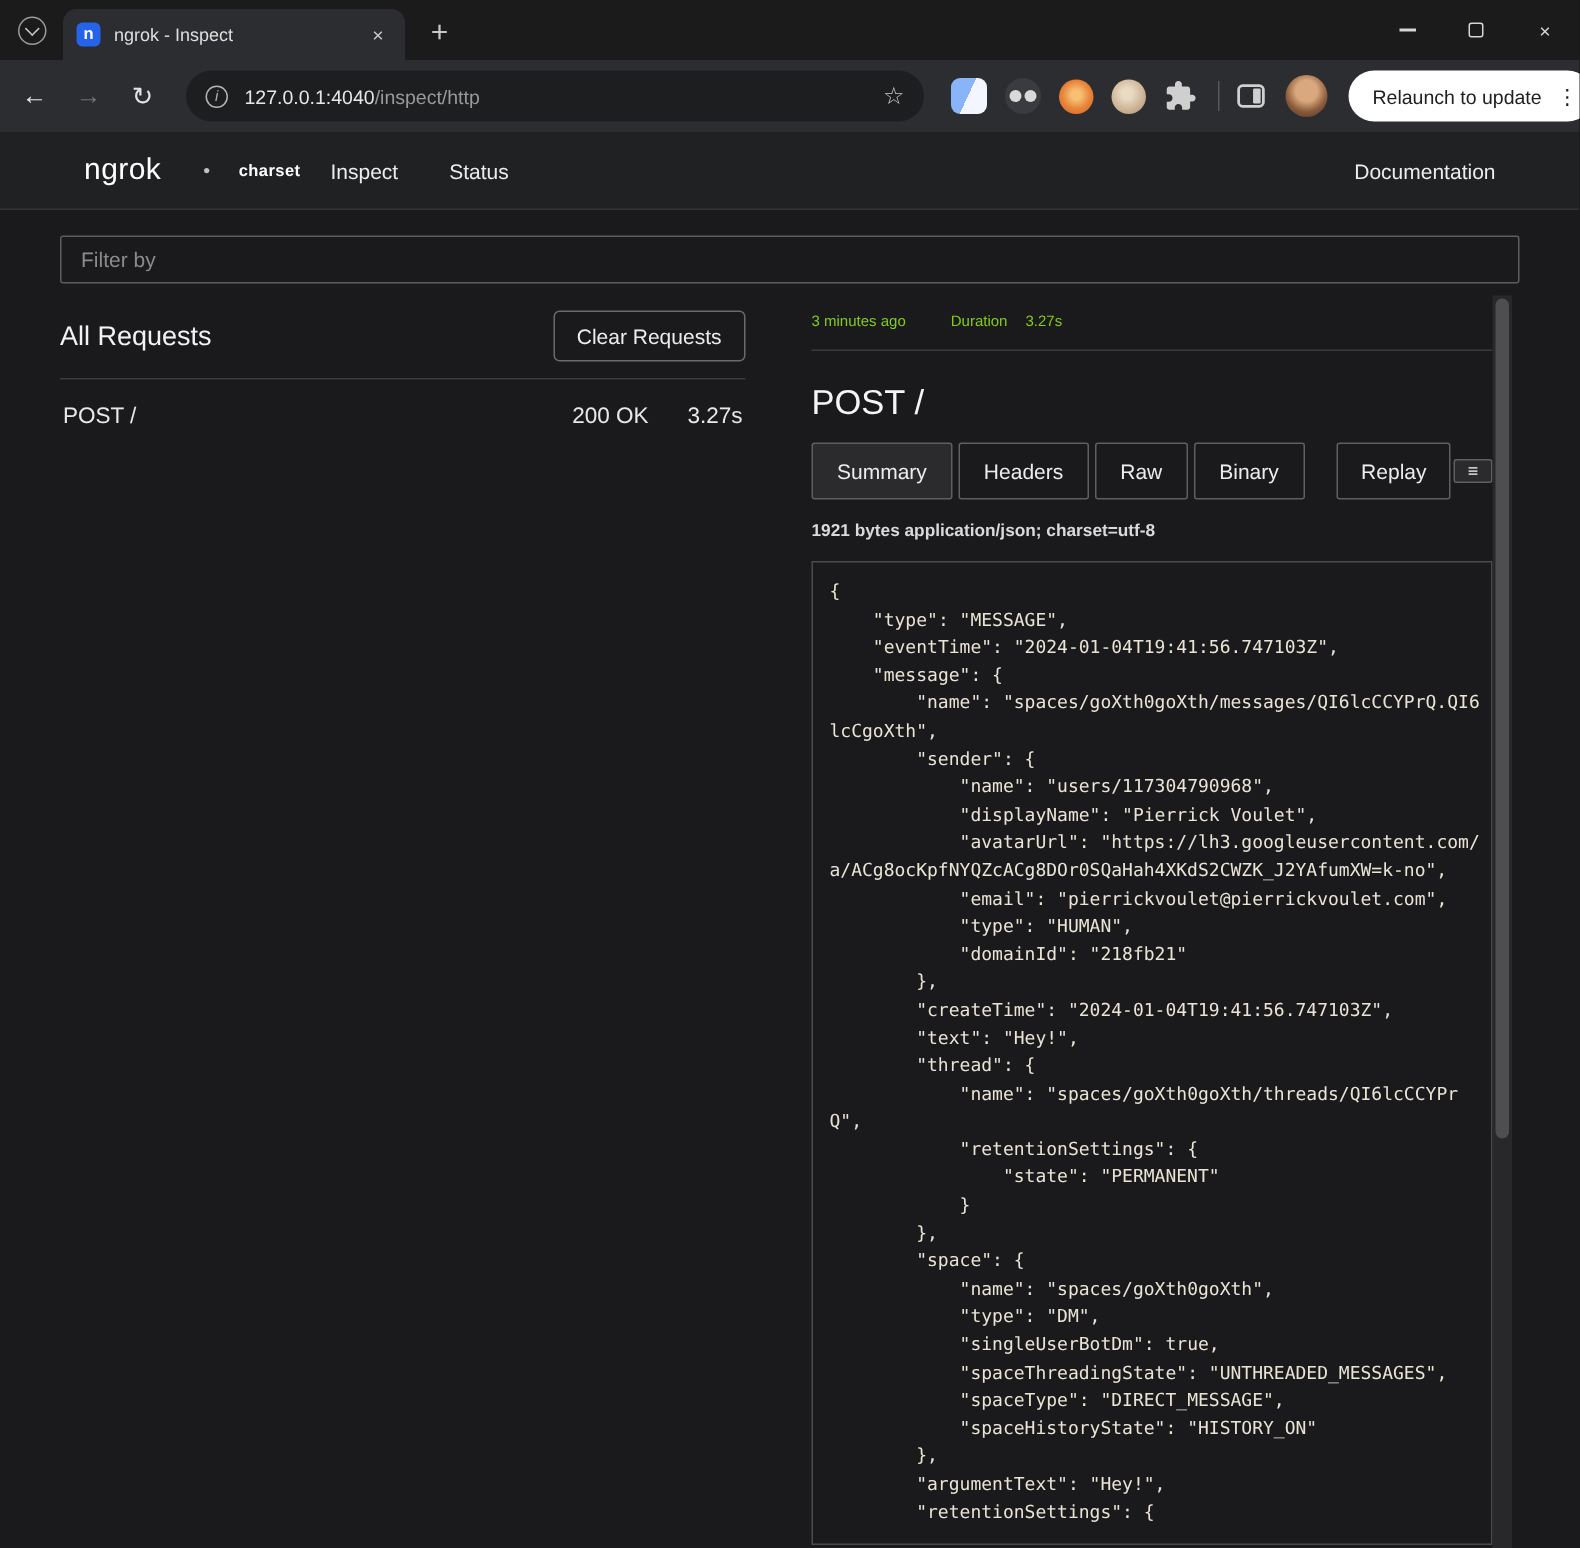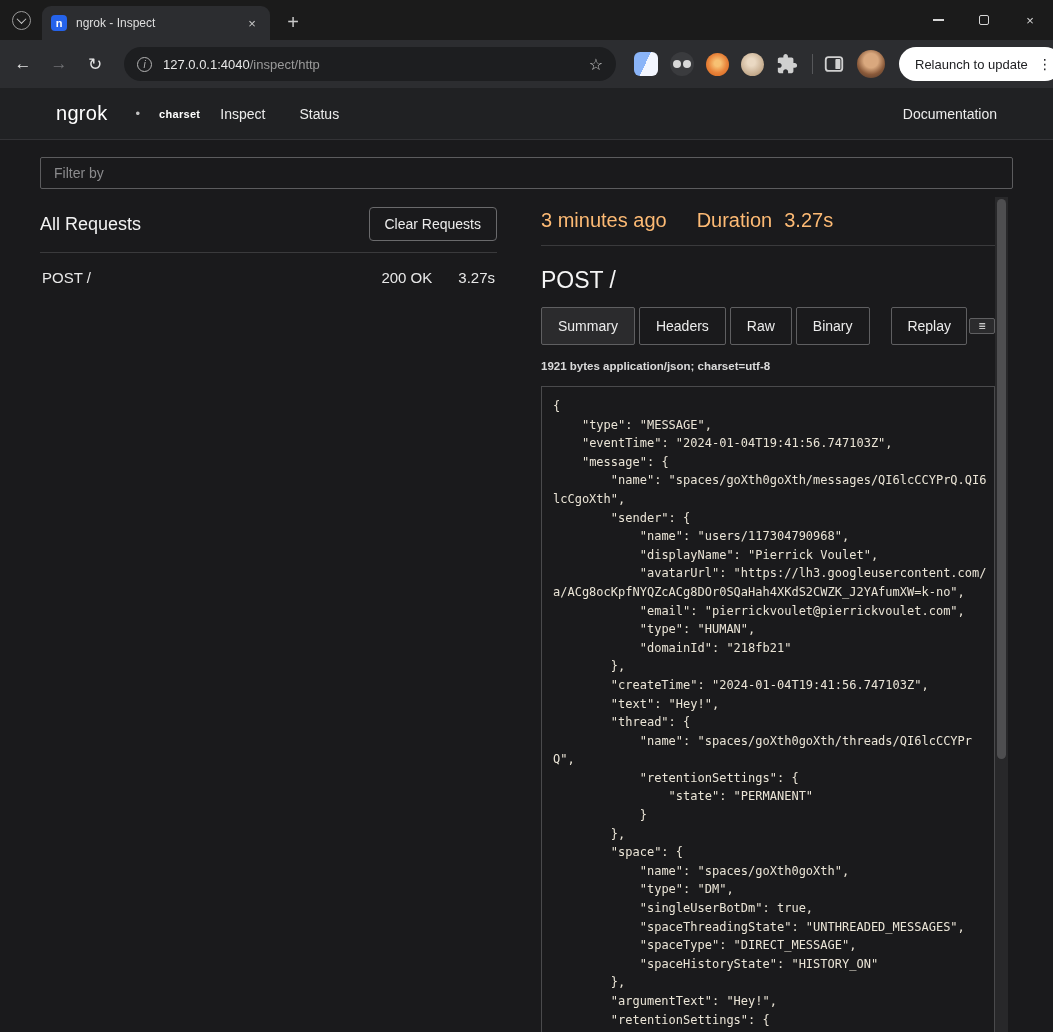--- a/index.html
+++ b/index.html
@@ -82,21 +82,21 @@
   .panel-head { display:flex; align-items:center; justify-content:space-between; padding:9px 0 11px; }
   .all-requests { font-size:18px; color:#f2f2f2; }
   .clear-btn { border:1px solid #6a6a6c; background:transparent; color:#ececec; font-size:14px;
                padding:8px 15px; border-radius:4px; font-family:"Liberation Sans", sans-serif; }
   .divider { border-bottom:1px solid #3a3a3c; }
   .req-row { display:flex; align-items:center; padding:16px 2px; font-size:15px; color:#e8e8e8; }
   .req-method { flex:1; }
   .req-status { margin-right:26px; }
 
   .right-panel { margin-left:44px; width:454px; flex:none; }
-  .meta-row { display:flex; align-items:center; padding:11px 0 13px; font-size:20px; color:#fdba74; }
+  .meta-row { display:flex; align-items:center; padding:11px 0 13px; font-size:10px; color:#84cc16; }
   .meta-dur { margin-left:30px; display:flex; }
   .meta-dur .val { margin-left:12px; }
   .detail-title { font-size:23px; font-weight:400; color:#f5f5f5; margin-top:21px; }
   .tabs-row { display:flex; align-items:stretch; margin-top:13px; }
   .tab-btn { border:1px solid #5f5f61; background:transparent; color:#ececec; font-size:14px;
              padding:10px 16px; margin-right:4px; border-radius:2px; font-family:"Liberation Sans", sans-serif; }
   .tab-btn.active { background:#2b2b2d; }
   .replay-group { margin-left:auto; display:flex;align-items:center; }
   .replay-btn { border:1px solid #5f5f61; background:transparent; color:#ececec; font-size:14px;
                 padding:10px 15px; border-radius:2px; font-family:"Liberation Sans", sans-serif; }

